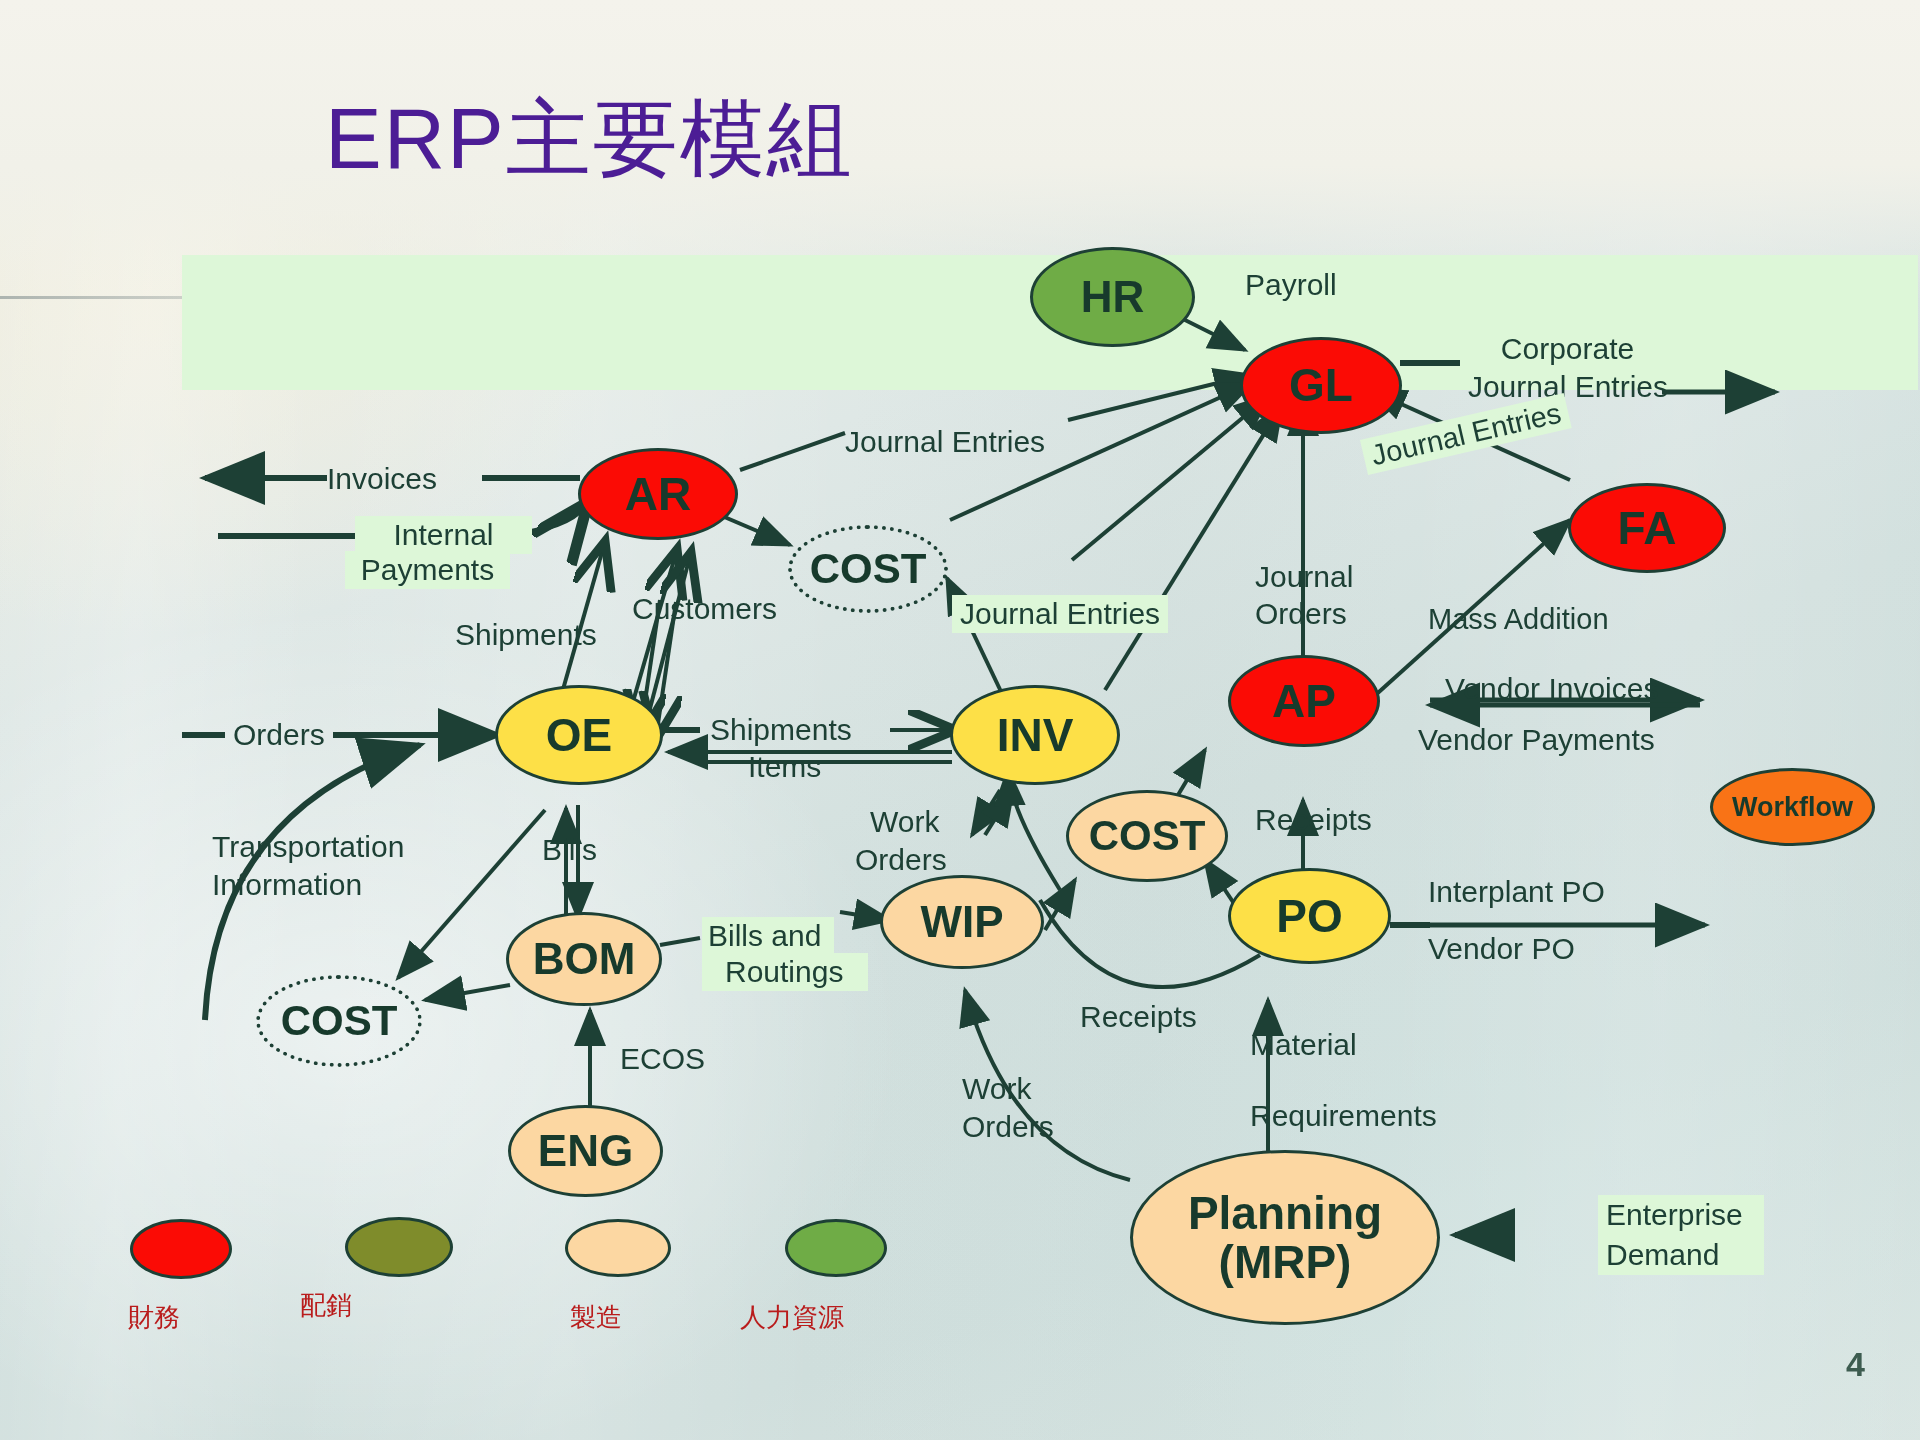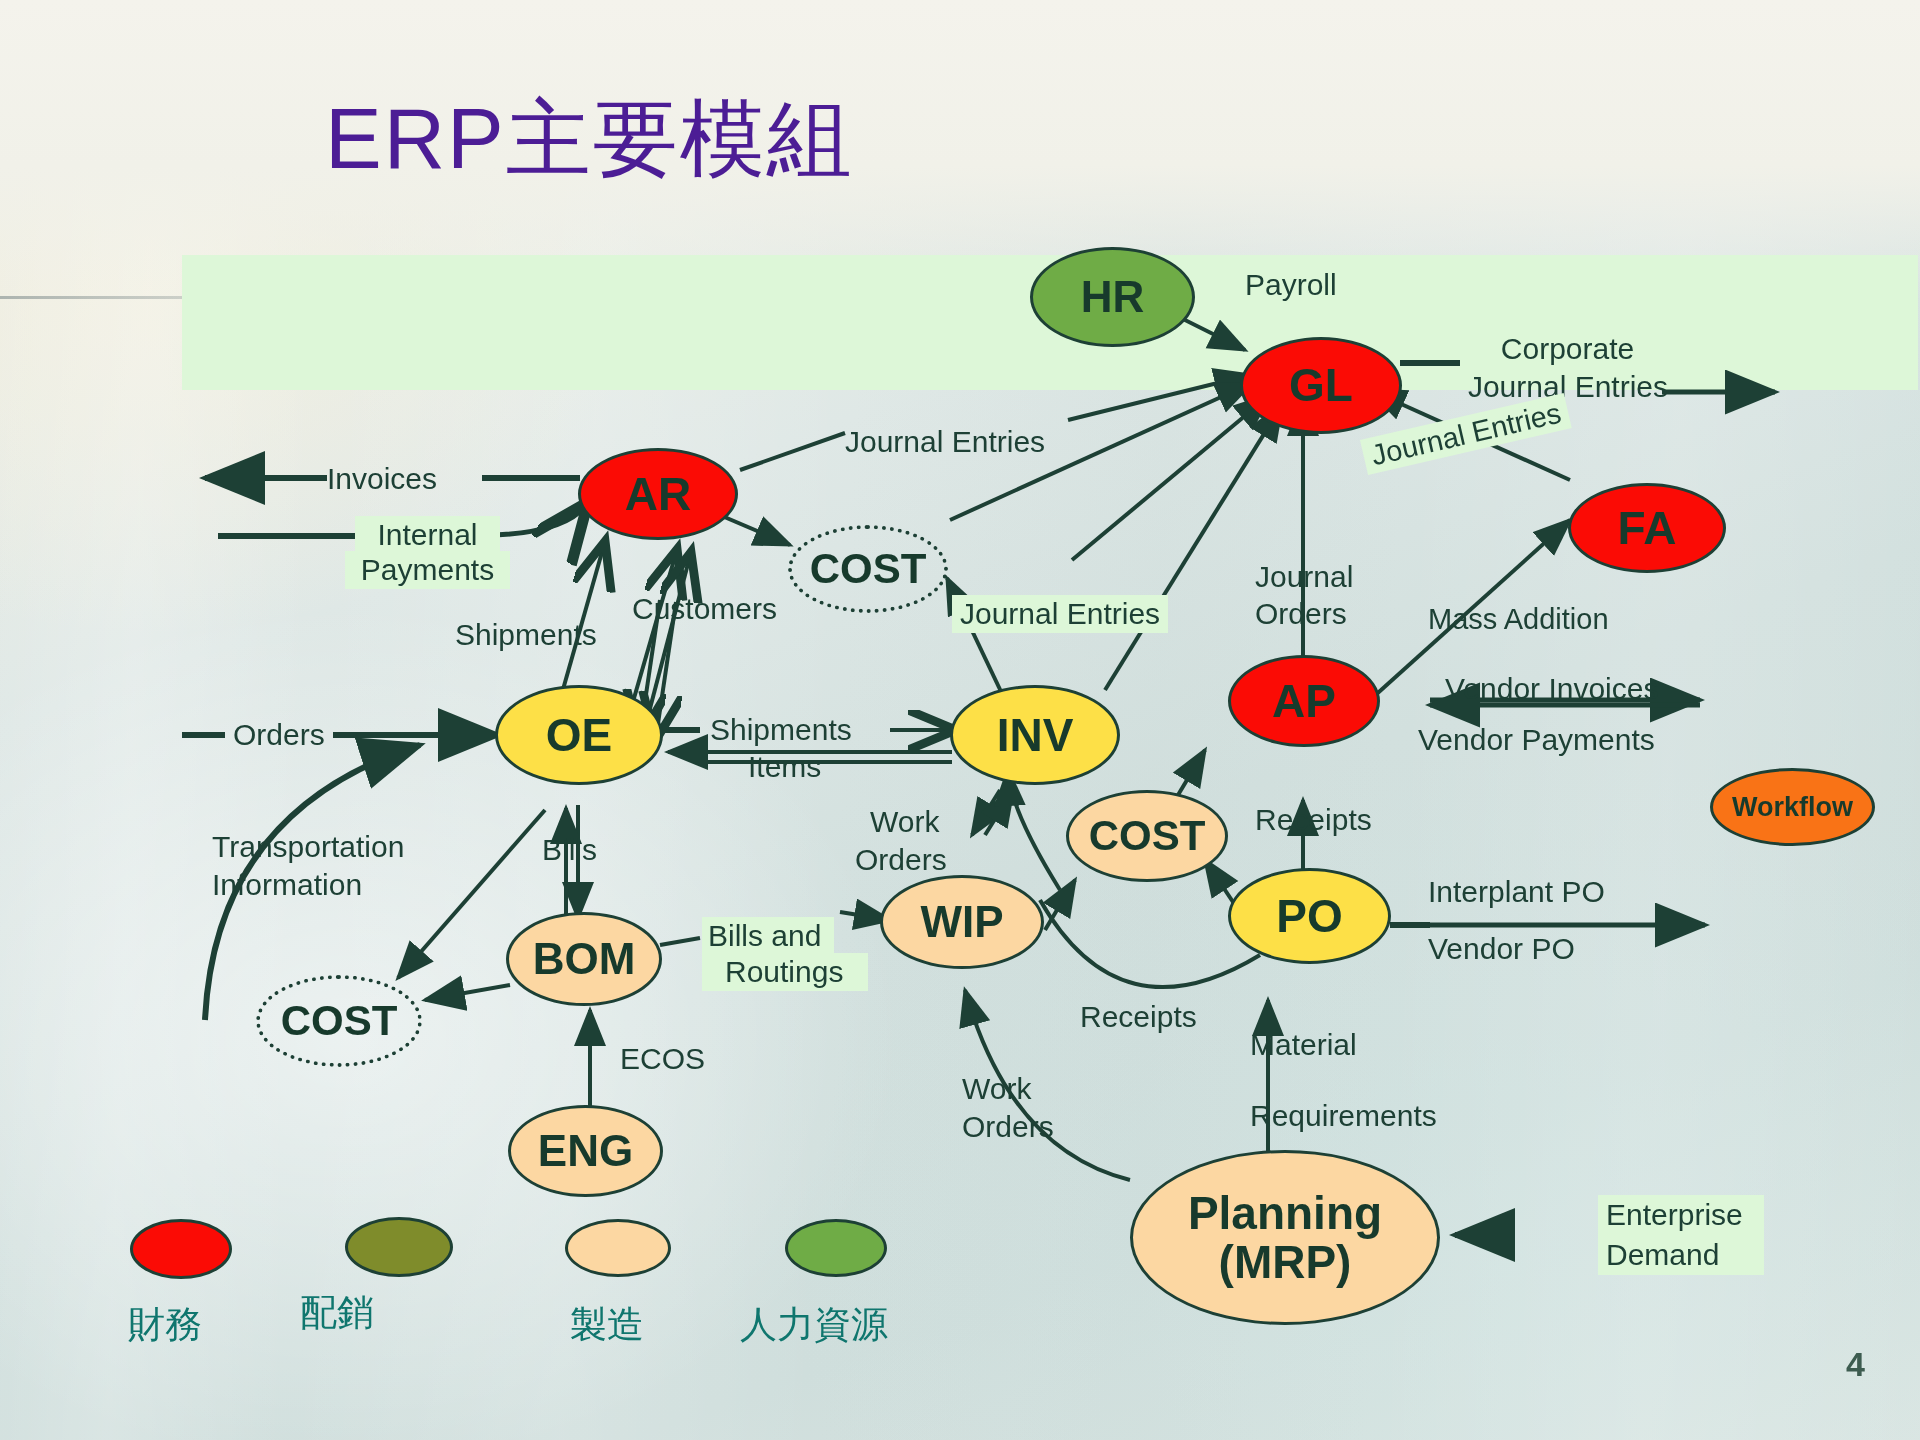--- a/index.html
+++ b/index.html
@@ -54,21 +54,21 @@
   .n-pink{background:#f97316;}
   .n-dotted{background:transparent;border:4px dotted #1d4035;}
 
   
   .lbl{position:absolute;color:#1d4035;font-size:28px;line-height:1.12;white-space:pre;}
   .lbl.hl{background:#ddf7d8;padding:2px 8px;}
   .lbl.c{text-align:center;}
 
   
   .lgchip{position:absolute;border:3px solid #1d4035;border-radius:50%;box-sizing:border-box;}
-  .lgtxt{position:absolute;color:#0f766e;font-size:37px;font-family:"DejaVu Sans","Liberation Sans",sans-serif;}
+  .lgtxt{position:absolute;color:#b91c1c;font-size:26px;font-family:"DejaVu Sans","Liberation Sans",sans-serif;}
 
   #pageno{position:absolute;left:1846px;top:1345px;color:#3d5c50;font-size:34px;font-weight:bold;}
 </style>
 </head>
 <body>
 
 <div id="bg"></div>
 <div id="bg2"></div>
 <div id="topfade"></div>
 <div id="hairline"></div>
@@ -255,21 +255,21 @@
 
 <div class="lbl hl" style="left:1360px;top:440px;font-size:29px;transform:rotate(-13deg);transform-origin:left top;">Journal Entries</div>
 
 <div class="lbl hl" style="left:952px;top:595px;font-size:30px;">Journal Entries</div>
 
 <div class="lbl" style="left:1255px;top:560px;font-size:30px;">Journal</div>
 <div class="lbl" style="left:1255px;top:597px;font-size:30px;">Orders</div>
 
 <div class="lbl" style="left:327px;top:462px;font-size:30px;">Invoices</div>
 
-<div class="lbl hl" style="left:355px;top:516px;width:145px;text-align:center;font-size:30px;padding:2px 0;">Internal</div>
+<div class="lbl hl" style="left:355px;top:516px;width:145px;text-align:center;font-size:30px;padding:2px 16px;">Internal</div>
 <div class="lbl hl" style="left:345px;top:551px;width:165px;text-align:center;font-size:30px;padding:2px 0;">Payments</div>
 
 <div class="lbl" style="left:632px;top:592px;font-size:30px;">Customers</div>
 
 <div class="lbl" style="left:455px;top:618px;font-size:30px;">Shipments</div>
 
 <div class="lbl" style="left:233px;top:718px;font-size:30px;">Orders</div>
 
 <div class="lbl" style="left:710px;top:713px;font-size:30px;">Shipments</div>
 <div class="lbl" style="left:748px;top:750px;font-size:30px;">Items</div>

